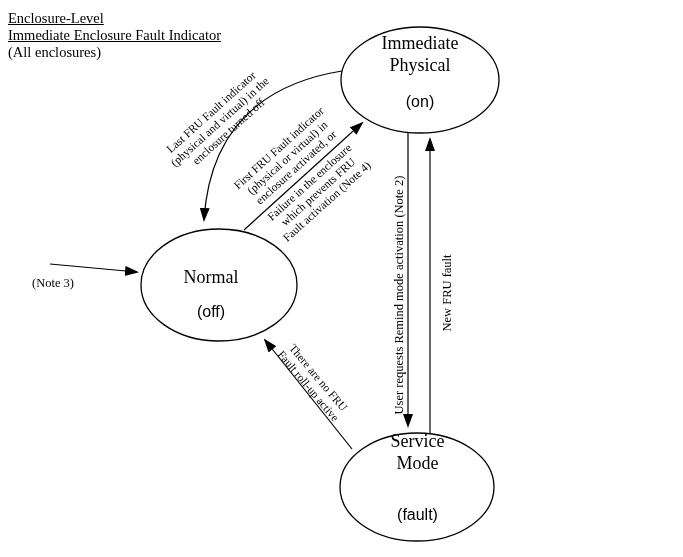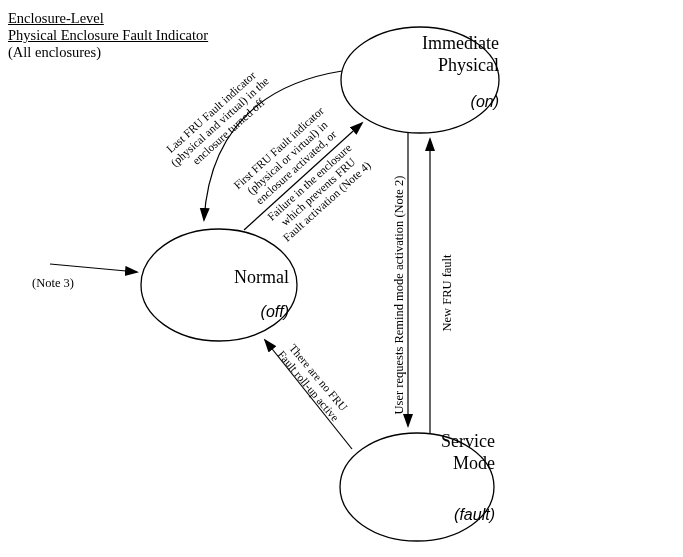--- a/index.html
+++ b/index.html
@@ -6,25 +6,25 @@
   .canvas{
     position:relative;width:542px;height:557px;background:#ffffff;
     font-family:"Liberation Serif", serif;color:#000;overflow:hidden;
   }
   .svg-layer{position:absolute;left:0;top:0;width:683px;height:557px;}
   
   .title{position:absolute;left:8px;top:10px;font-size:14.5px;line-height:17px;}
   .title .u{text-decoration:underline;}
   
   .state-label{
-    position:absolute;display:flex;flex-direction:column;align-items:flex-end;
+    position:absolute;display:flex;flex-direction:column;align-items:center;
     pointer-events:none;text-align:center;
   }
   .state-name{font-size:18px;line-height:22px;}
-  .state-mode{font-family:"Liberation Sans", sans-serif;font-size:16px;line-height:18px;font-style:italic;}
+  .state-mode{font-family:"Liberation Sans", sans-serif;font-size:16px;line-height:18px;}
   .mt-is{margin-top:17px;}
   .mt-normal{margin-top:15px;}
   .mt-remind{margin-top:32px;}
   
   .rot{
     position:absolute;text-align:center;font-size:11.5px;line-height:13px;
     white-space:nowrap;pointer-events:none;
   }
   .rot .gap{margin-top:7px;}
   .vlabel{
@@ -51,21 +51,21 @@
     <path d="M 342 71 C 292 79, 211 106, 204 220" fill="none" stroke="#000" stroke-width="1.2" marker-end="url(#ah)"></path>
     <path d="M 244 230 L 362 123" fill="none" stroke="#000" stroke-width="1.2" marker-end="url(#ah)"></path>
     <path d="M 408 133 L 408 426" fill="none" stroke="#000" stroke-width="1.2" marker-end="url(#ah)"></path>
     <path d="M 430 433 L 430 139" fill="none" stroke="#000" stroke-width="1.2" marker-end="url(#ah)"></path>
     <path d="M 352 449 L 265 340" fill="none" stroke="#000" stroke-width="1.2" marker-end="url(#ah)"></path>
     <path d="M 50 264 L 137 272" fill="none" stroke="#000" stroke-width="1.2" marker-end="url(#ah)"></path>
   </svg>
 
   <div class="title">
     <div class="u">Enclosure-Level</div>
-    <div class="u">Physical Enclosure Fault Indicator</div>
+    <div class="u">Immediate Enclosure Fault Indicator</div>
     <div>(All enclosures)</div>
   </div>
 
   <div class="state-label" style="left:341px;top:32px;width:158px;">
     <div class="state-name">Immediate</div>
     <div class="state-name">Physical</div>
     <div class="state-mode mt-is">(on)</div>
   </div>
 
   <div class="state-label" style="left:133px;top:266px;width:156px;">

